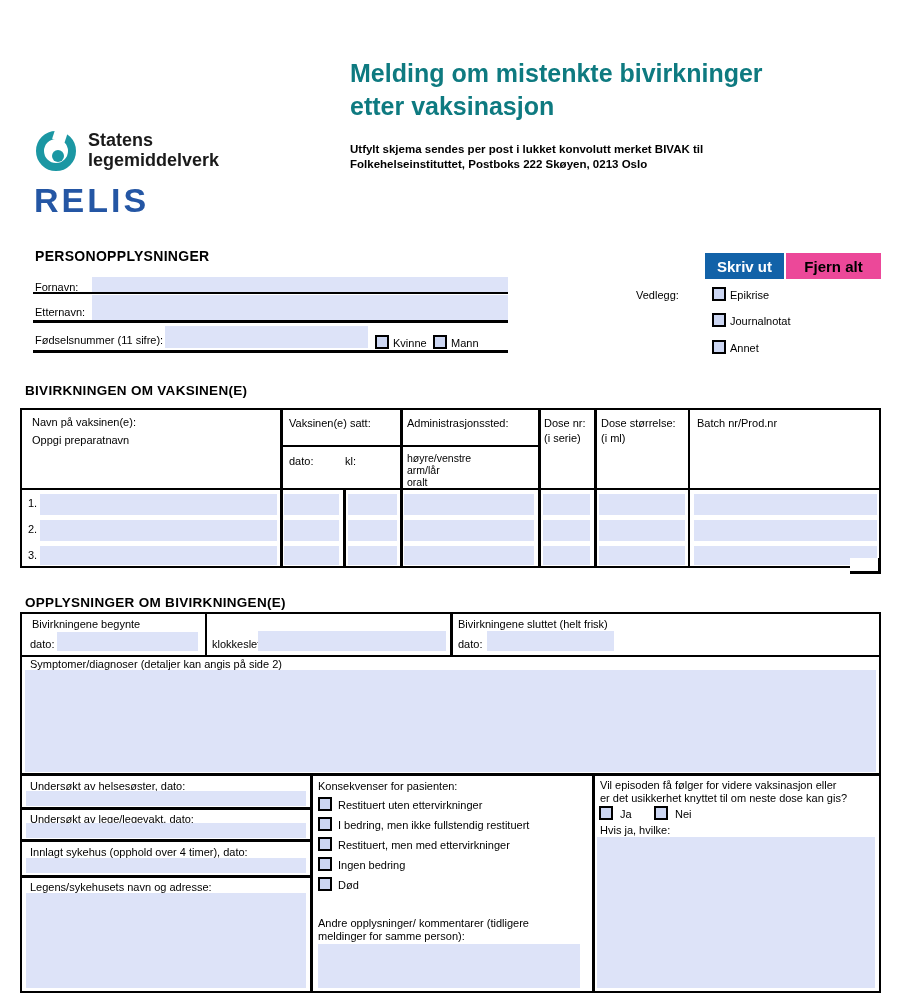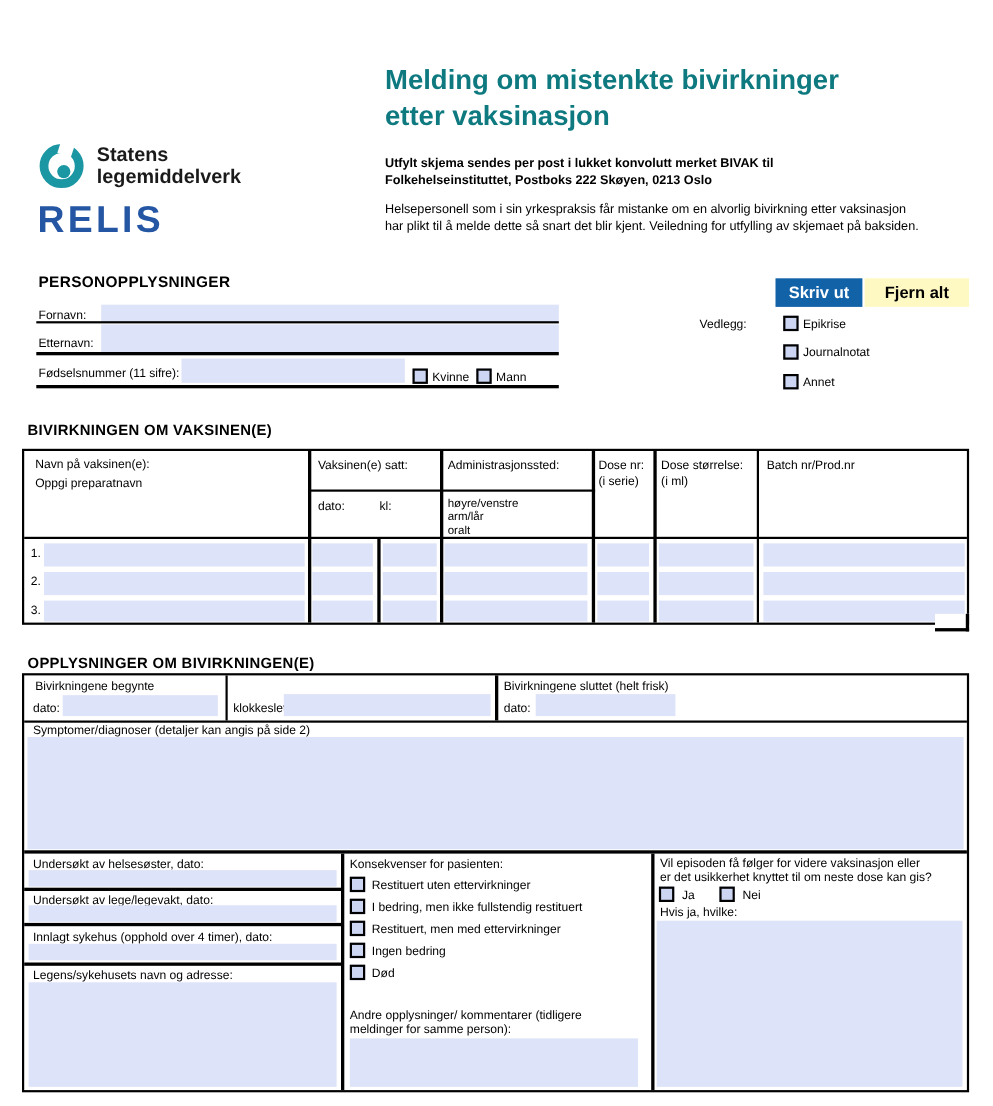--- a/index.html
+++ b/index.html
@@ -45,45 +45,41 @@
   <div class="relis">RELIS</div>
 
   <div class="title">
     <div>Melding om mistenkte bivirkninger</div>
     <div>etter vaksinasjon</div>
   </div>
   <div class="boldtxt" style="top:142px;">
     <div>Utfylt skjema sendes per post i lukket konvolutt merket BIVAK til</div>
     <div>Folkehelseinstituttet, Postboks 222 Skøyen, 0213 Oslo</div>
   </div>
-  <div class="normtxt" style="top:184px;">
-    <div>Helsepersonell som i sin yrkespraksis får mistanke om en alvorlig bivirkning etter vaksinasjon</div>
-    <div>har plikt til å melde dette så snart det blir kjent. Veiledning for utfylling av skjemaet på baksiden.</div>
-  </div>
 
   <div class="head" style="left:35px;top:248px;">PERSONOPPLYSNINGER</div>
 
   <div class="lbl" style="left:35px;top:281px;">Fornavn:</div>
   <div class="fld" style="left:92px;top:277px;width:416px;height:16px;"></div>
   <div class="rule" style="left:33px;top:292px;width:475px;height:2px;"></div>
 
   <div class="lbl" style="left:35px;top:306px;">Etternavn:</div>
   <div class="fld" style="left:92px;top:295px;width:416px;height:25px;"></div>
   <div class="rule" style="left:33px;top:320px;width:475px;height:3px;"></div>
 
   <div class="lbl" style="left:35px;top:334px;">Fødselsnummer (11 sifre):</div>
   <div class="fld" style="left:165px;top:326px;width:203px;height:22px;"></div>
   <div class="cb" style="left:375px;top:335px;"></div>
   <div class="lbl" style="left:393px;top:337px;">Kvinne</div>
   <div class="cb" style="left:433px;top:335px;"></div>
   <div class="lbl" style="left:451px;top:337px;">Mann</div>
   <div class="rule" style="left:33px;top:350px;width:475px;height:3px;"></div>
 
   <div class="btn" style="left:705px;top:253px;width:79px;height:26px;background:#1262a8;color:#fff;">Skriv ut</div>
-  <div class="btn" style="left:786px;top:253px;width:95px;height:26px;background:#fef9c3;color:#000;">Fjern alt</div>
+  <div class="btn" style="left:786px;top:253px;width:95px;height:26px;background:#ec4899;color:#000;">Fjern alt</div>
 
   <div class="lbl" style="left:636px;top:289px;">Vedlegg:</div>
   <div class="cb" style="left:712px;top:287px;"></div>
   <div class="lbl" style="left:730px;top:289px;">Epikrise</div>
   <div class="cb" style="left:712px;top:313px;"></div>
   <div class="lbl" style="left:730px;top:315px;">Journalnotat</div>
   <div class="cb" style="left:712px;top:340px;"></div>
   <div class="lbl" style="left:730px;top:342px;">Annet</div>
 
   <div class="head" style="left:25px;top:383px;font-size:13.5px;">BIVIRKNINGEN OM VAKSINEN(E)</div>

